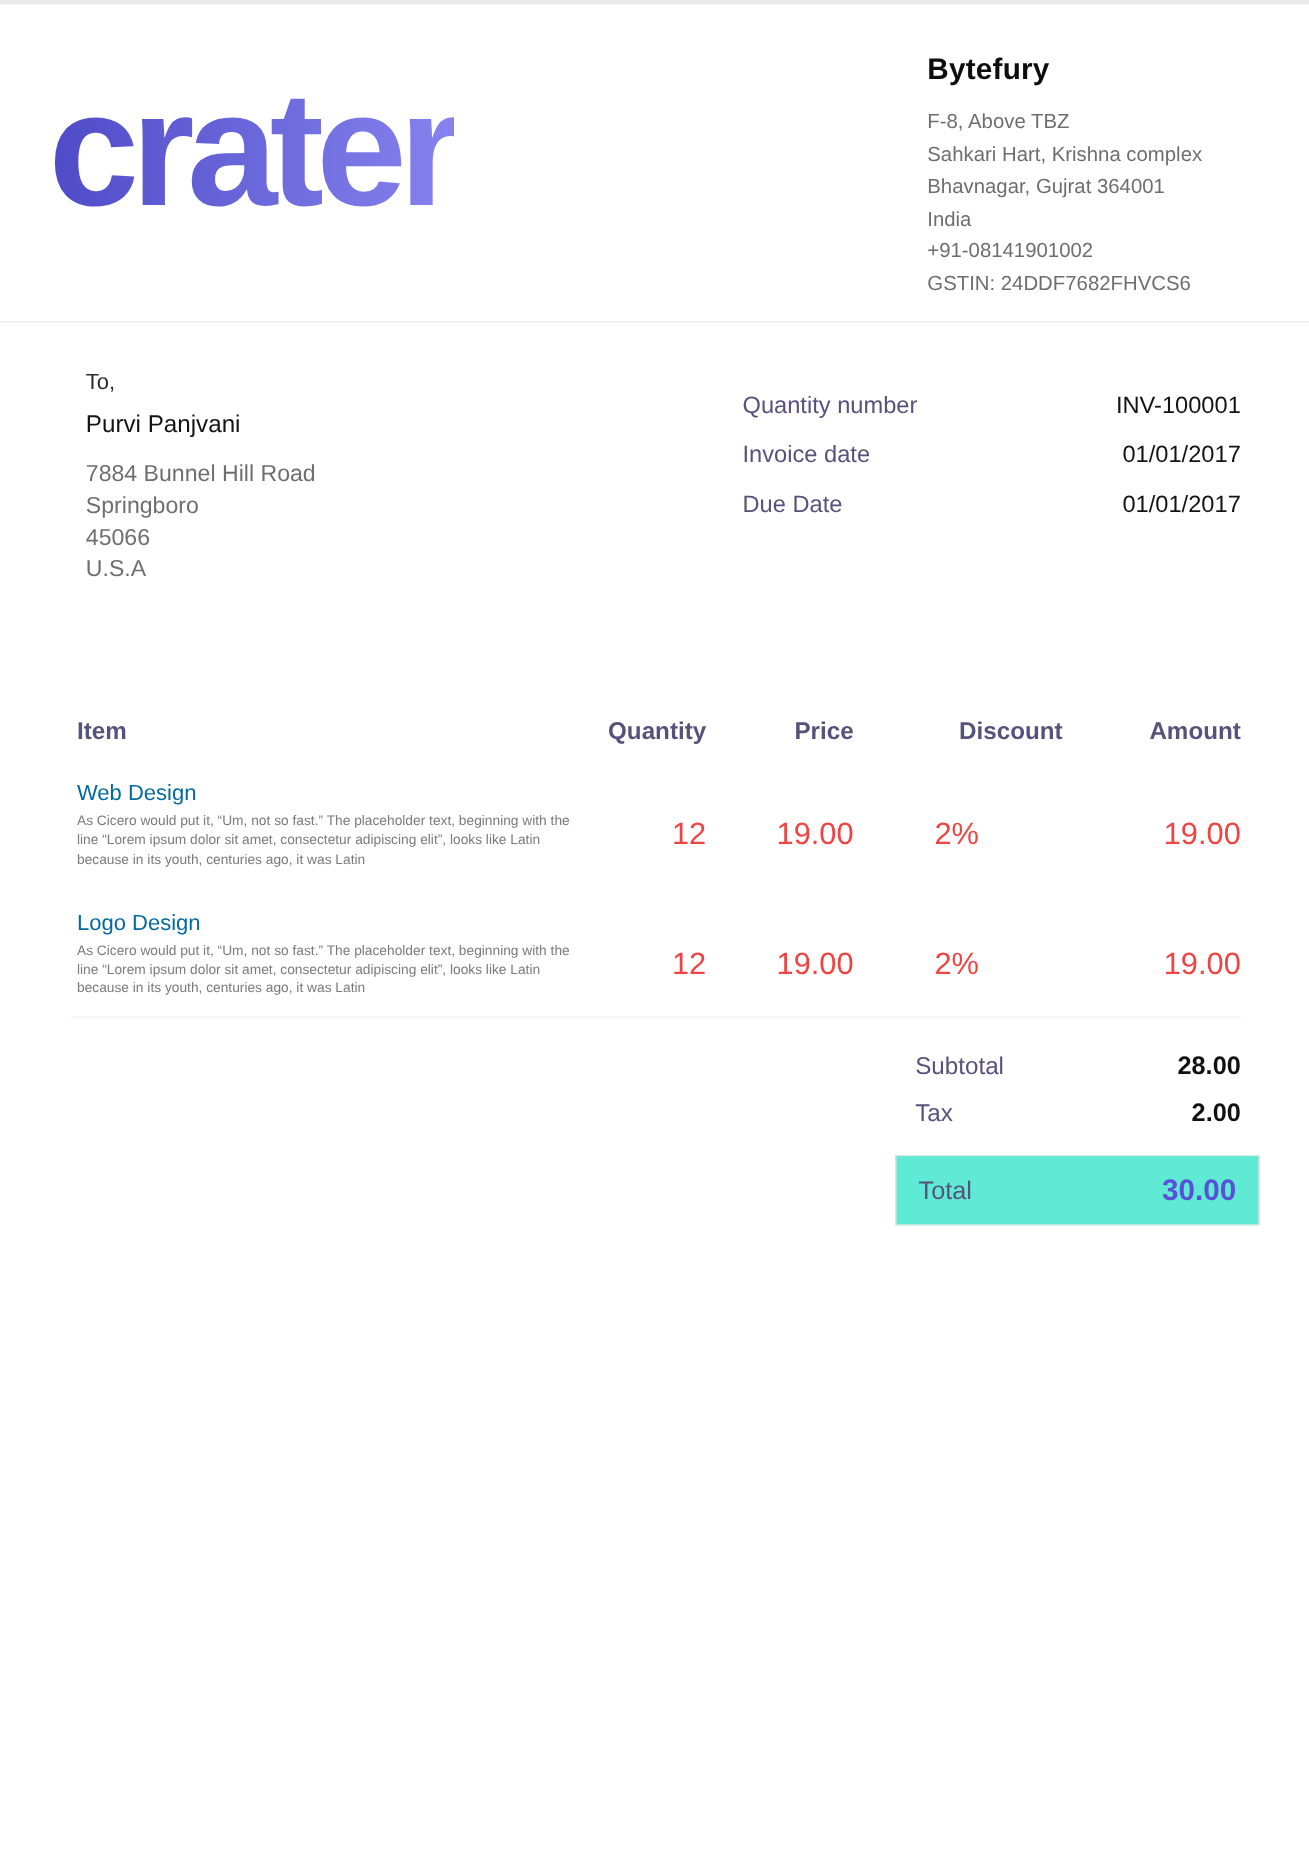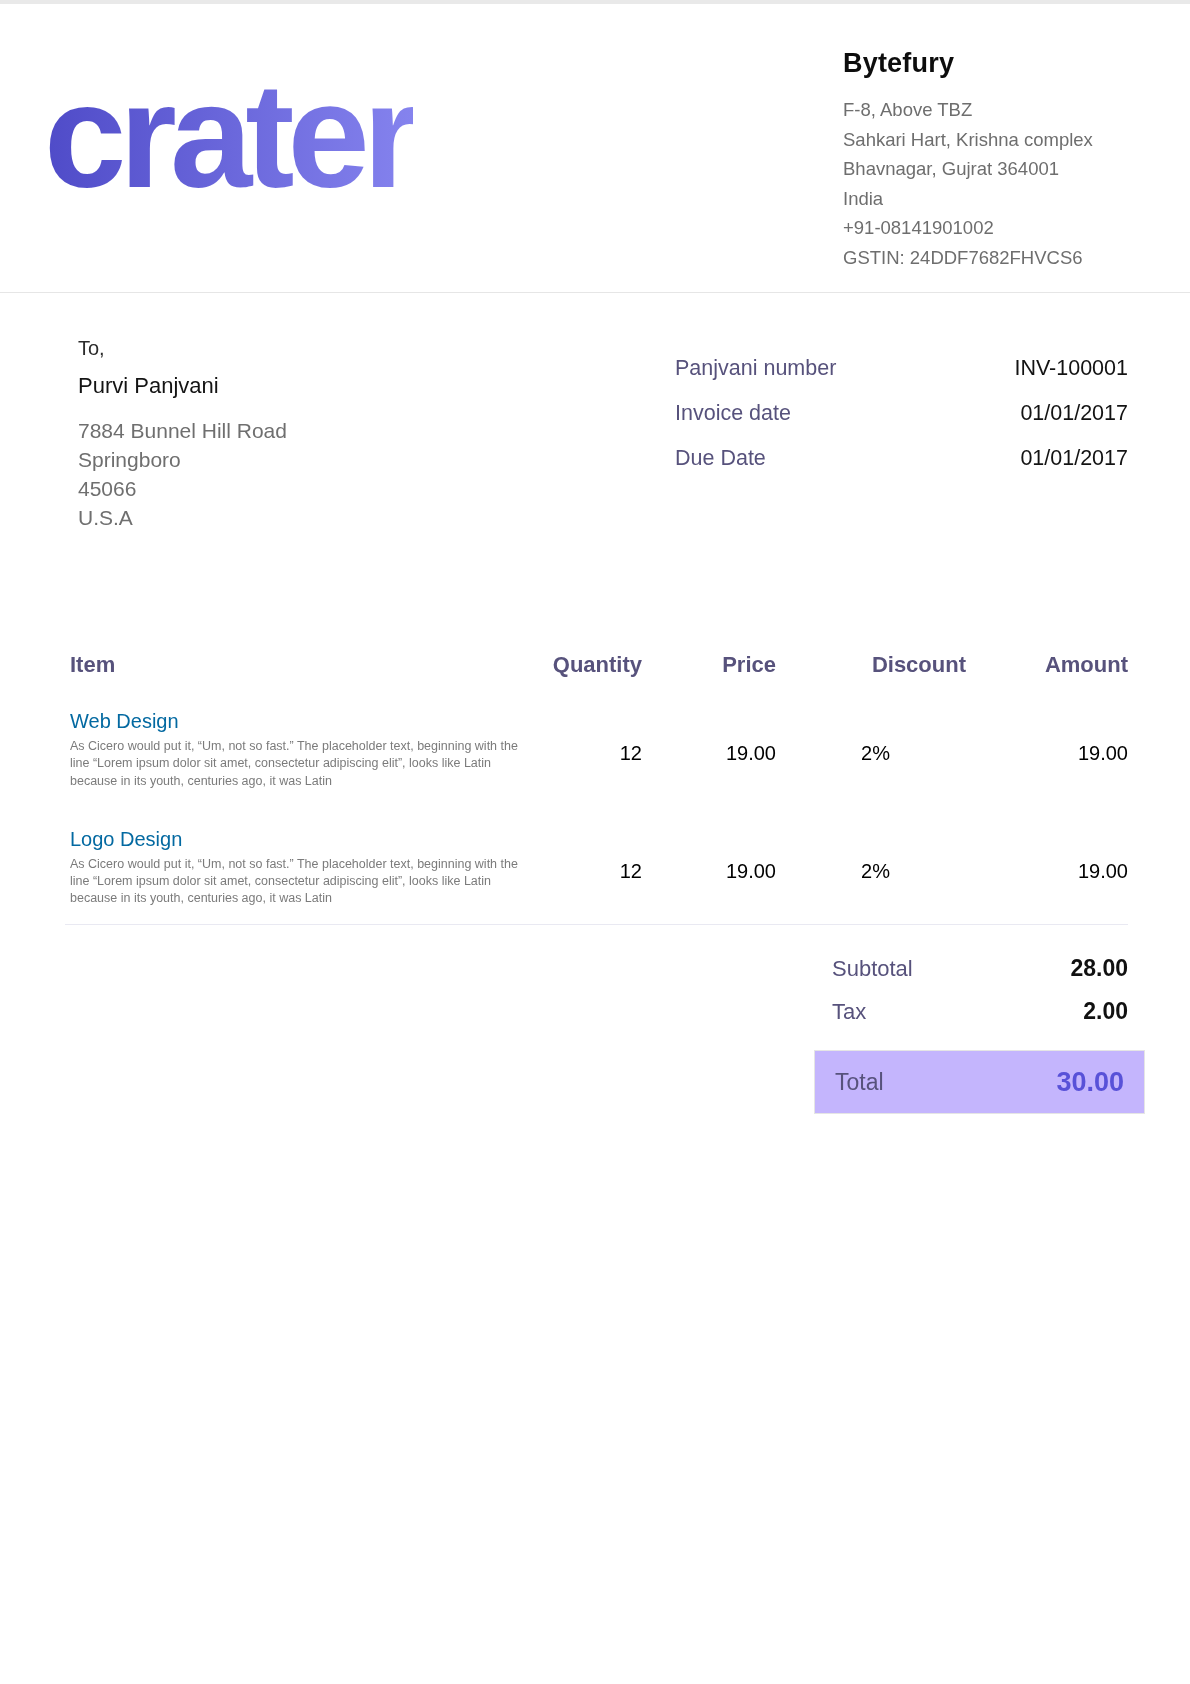--- a/index.html
+++ b/index.html
@@ -44,33 +44,33 @@
 
   
   .items{position:absolute;left:70px;top:652px;width:1058px;}
   .items-header,.item-row{display:grid;grid-template-columns:437px 135px 134px 190px 162px;}
   .th{font-size:22px;font-weight:bold;color:#57527c;}
   .th.num{text-align:right;}
   .items-header{margin-bottom:31px;}
   .item-row{margin-bottom:37px;}
   .item-name{font-size:20px;color:#0369a1;line-height:24px;}
   .item-desc{font-size:12.5px;color:#7b7b7b;line-height:17.3px;margin-top:5px;width:450px;}
-  .td{font-size:20px;color:#000000;text-align:right;padding-top:33px;}
+  .td{font-size:28px;color:#ef4444;text-align:right;padding-top:33px;}
   .td.discount{padding-right:76px;}
 
   .hr2{position:absolute;left:65px;top:924px;width:1063px;height:1px;background:#e9e9f2;}
 
   
   .totals{position:absolute;top:955px;right:45px;width:331px;box-sizing:border-box;}
   .totals-row{display:flex;justify-content:space-between;align-items:baseline;height:30px;margin-bottom:13px;padding:0 17px 0 18px;}
   .totals-label{font-size:22px;color:#57527c;}
   .totals-value{font-size:23px;font-weight:bold;color:#111111;}
   .total-box{
     margin-top:22px;height:64px;border:1px solid #e5e5e5;box-sizing:border-box;
-    display:flex;justify-content:space-between;align-items:center;padding:0 20px;background:#c4b5fd;
+    display:flex;justify-content:space-between;align-items:center;padding:0 20px;background:#5eead4;
   }
   .total-label{font-size:23px;color:#57527c;}
   .total-value{font-size:27px;font-weight:bold;color:#5851d8;}
 </style>
 </head>
 <body>
 
 <div class="top-strip"></div>
 
 <div class="logo-text">crater</div>
@@ -91,21 +91,21 @@
   <div class="billto-label">To,</div>
   <div class="billto-name">Purvi Panjvani</div>
   <div class="billto-line">7884 Bunnel Hill Road</div>
   <div class="billto-line">Springboro</div>
   <div class="billto-line">45066</div>
   <div class="billto-line">U.S.A</div>
 </div>
 
 <div class="meta">
   <div class="meta-row">
-    <span class="meta-label">Panjvani number</span>
+    <span class="meta-label">Quantity number</span>
     <span class="meta-value">INV-100001</span>
   </div>
   <div class="meta-row">
     <span class="meta-label">Invoice date</span>
     <span class="meta-value">01/01/2017</span>
   </div>
   <div class="meta-row">
     <span class="meta-label">Due Date</span>
     <span class="meta-value">01/01/2017</span>
   </div>

